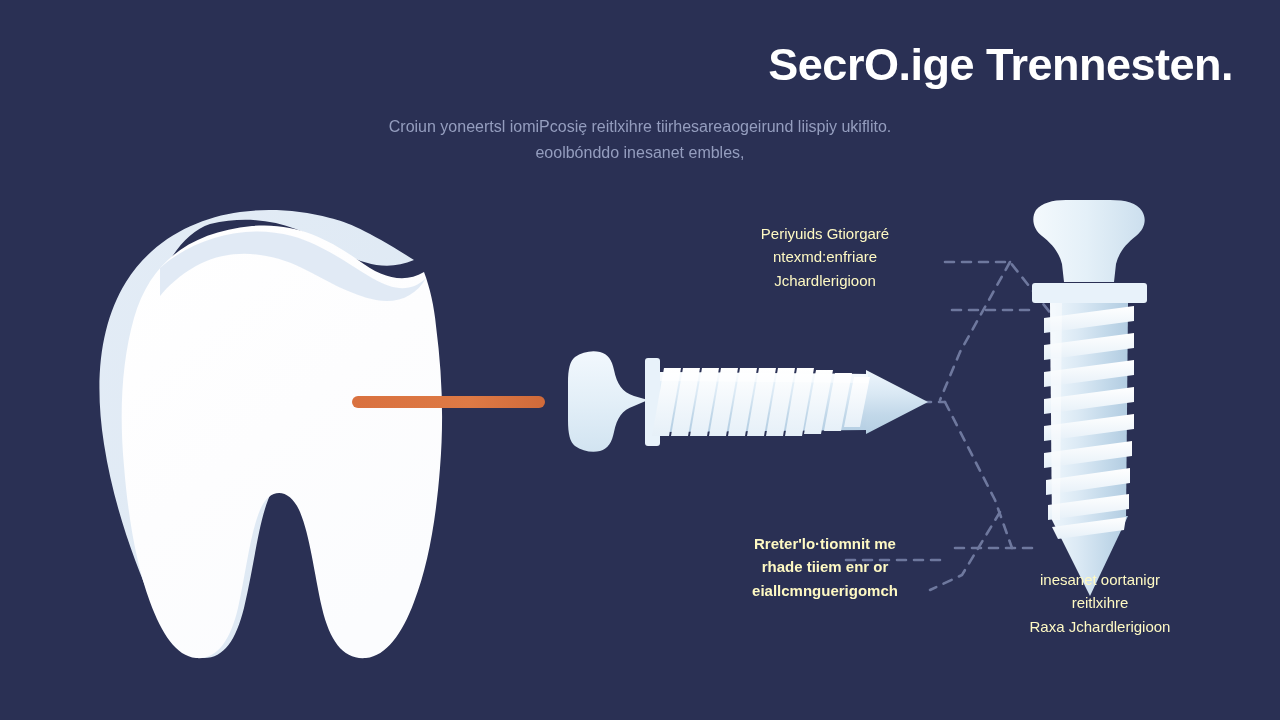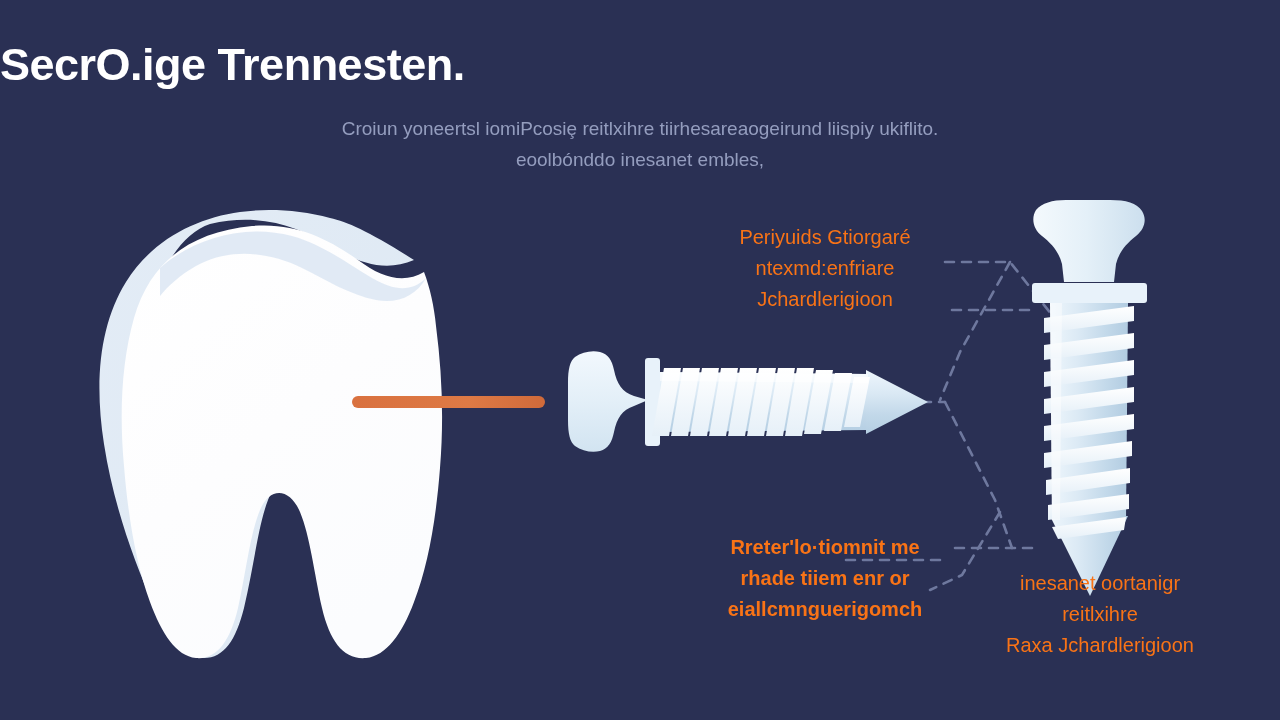--- a/index.html
+++ b/index.html
@@ -35,44 +35,44 @@
     height: 720px;
     pointer-events: none;
   }
   .txt-layer > * { pointer-events: auto; }
 
   #title {
     position: absolute;
     left: 0;
     top: 40px;
     width: 1233px;
-    text-align: left;
+    text-align: right;
     font-size: 45px;
     font-weight: bold;
     letter-spacing: -0.5px;
     color: #ffffff;
     line-height: 1.12;
     font-family: "Liberation Sans", sans-serif;
   }
   #subtitle {
     position: absolute;
     left: 240px;
     top: 114px;
     width: 800px;
     text-align: center;
-    font-size: 19px;
+    font-size: 16px;
     color: #9aa3c4;
     line-height: 1.62;
     font-family: "Liberation Sans", sans-serif;
     opacity: 0.95;
   }
   .anno {
     position: absolute;
-    font-size: 20px;
-    color: #f97316;
+    font-size: 15px;
+    color: #fef9c3;
     line-height: 1.55;
     text-align: center;
     font-family: "Liberation Sans", sans-serif;
   }
   #anno-1 { left: 700px; top: 222px; width: 250px; }
   #anno-2 { left: 700px; top: 532px; width: 250px; font-weight: bold; }
   #anno-3 { left: 980px; top: 568px; width: 240px; }
   .anno div { white-space: nowrap; }
 </style>
 </head>

